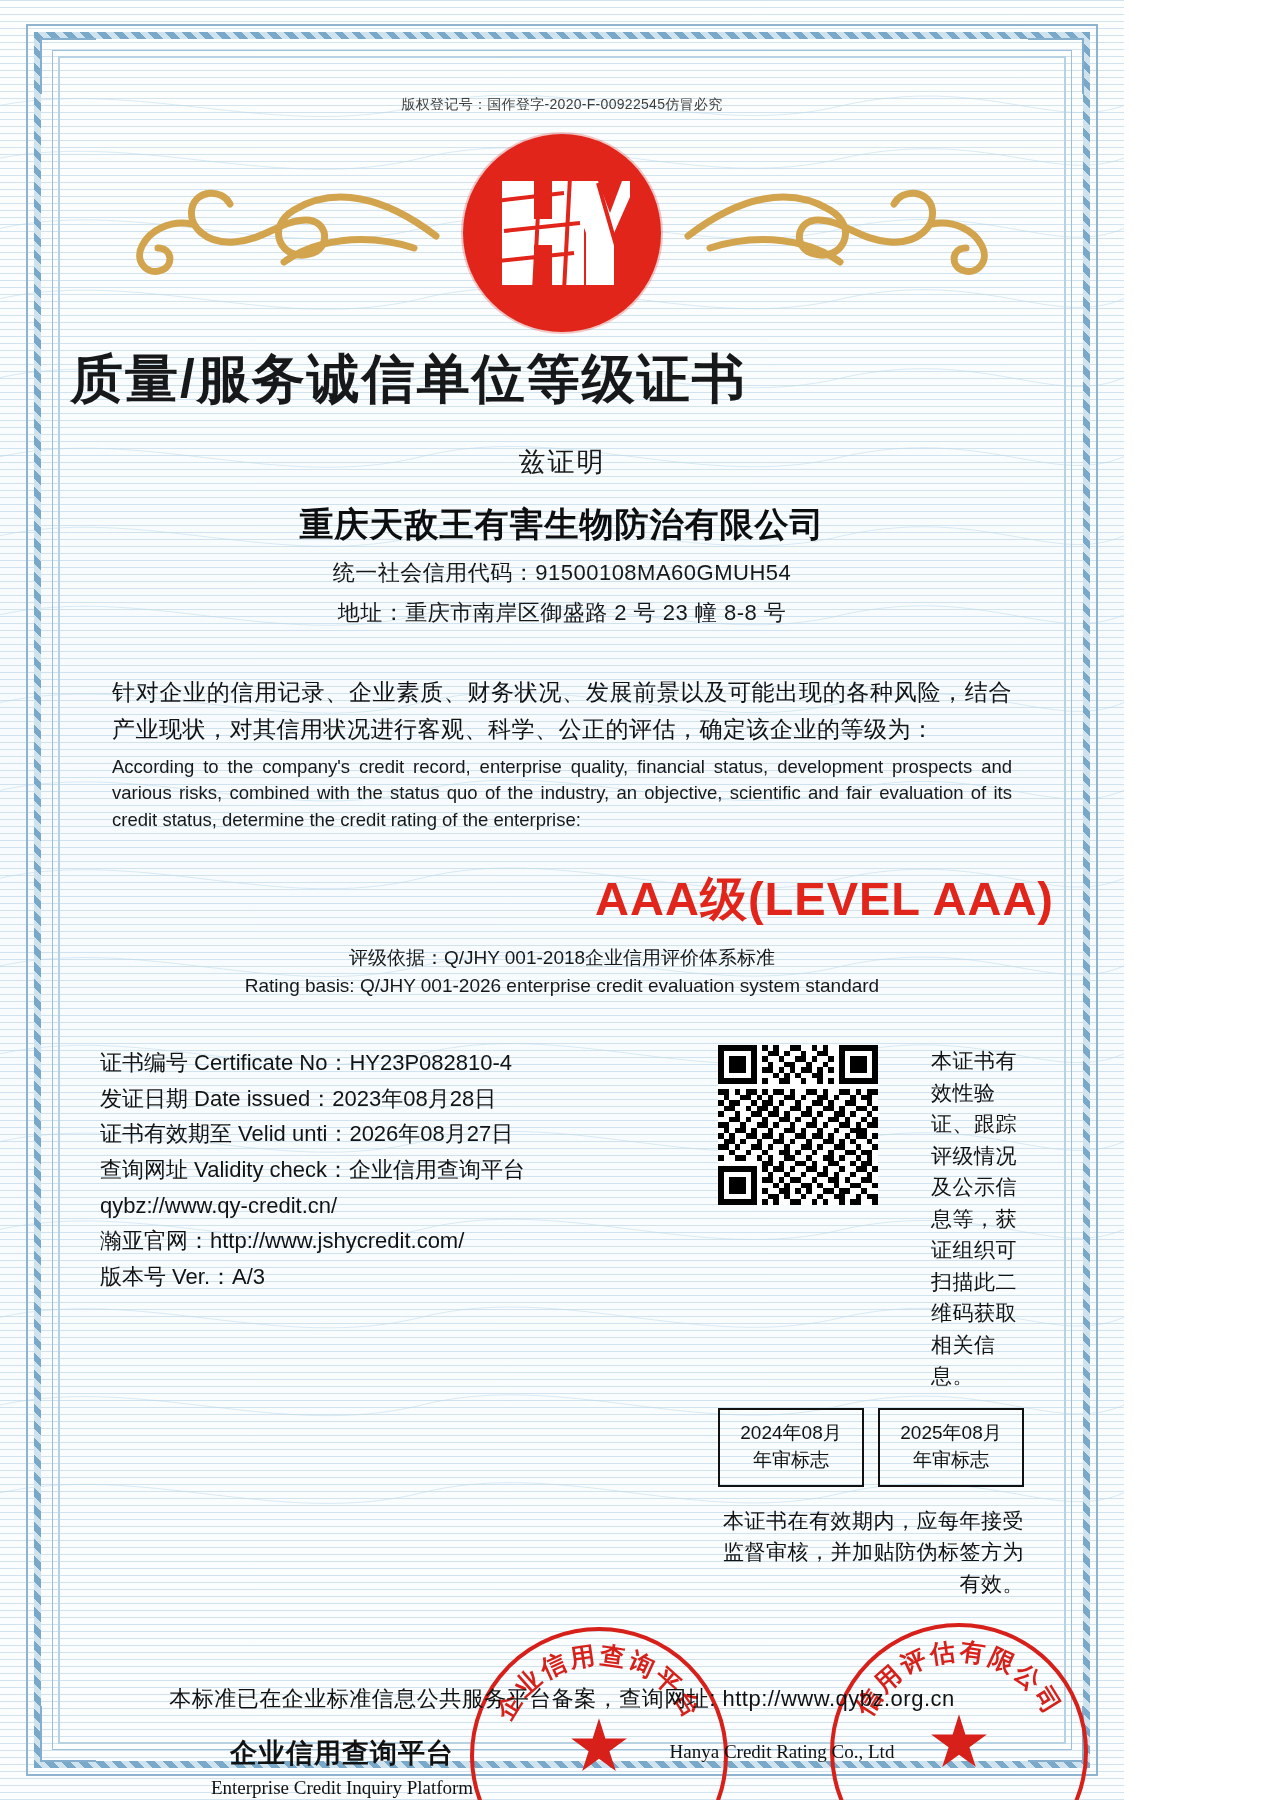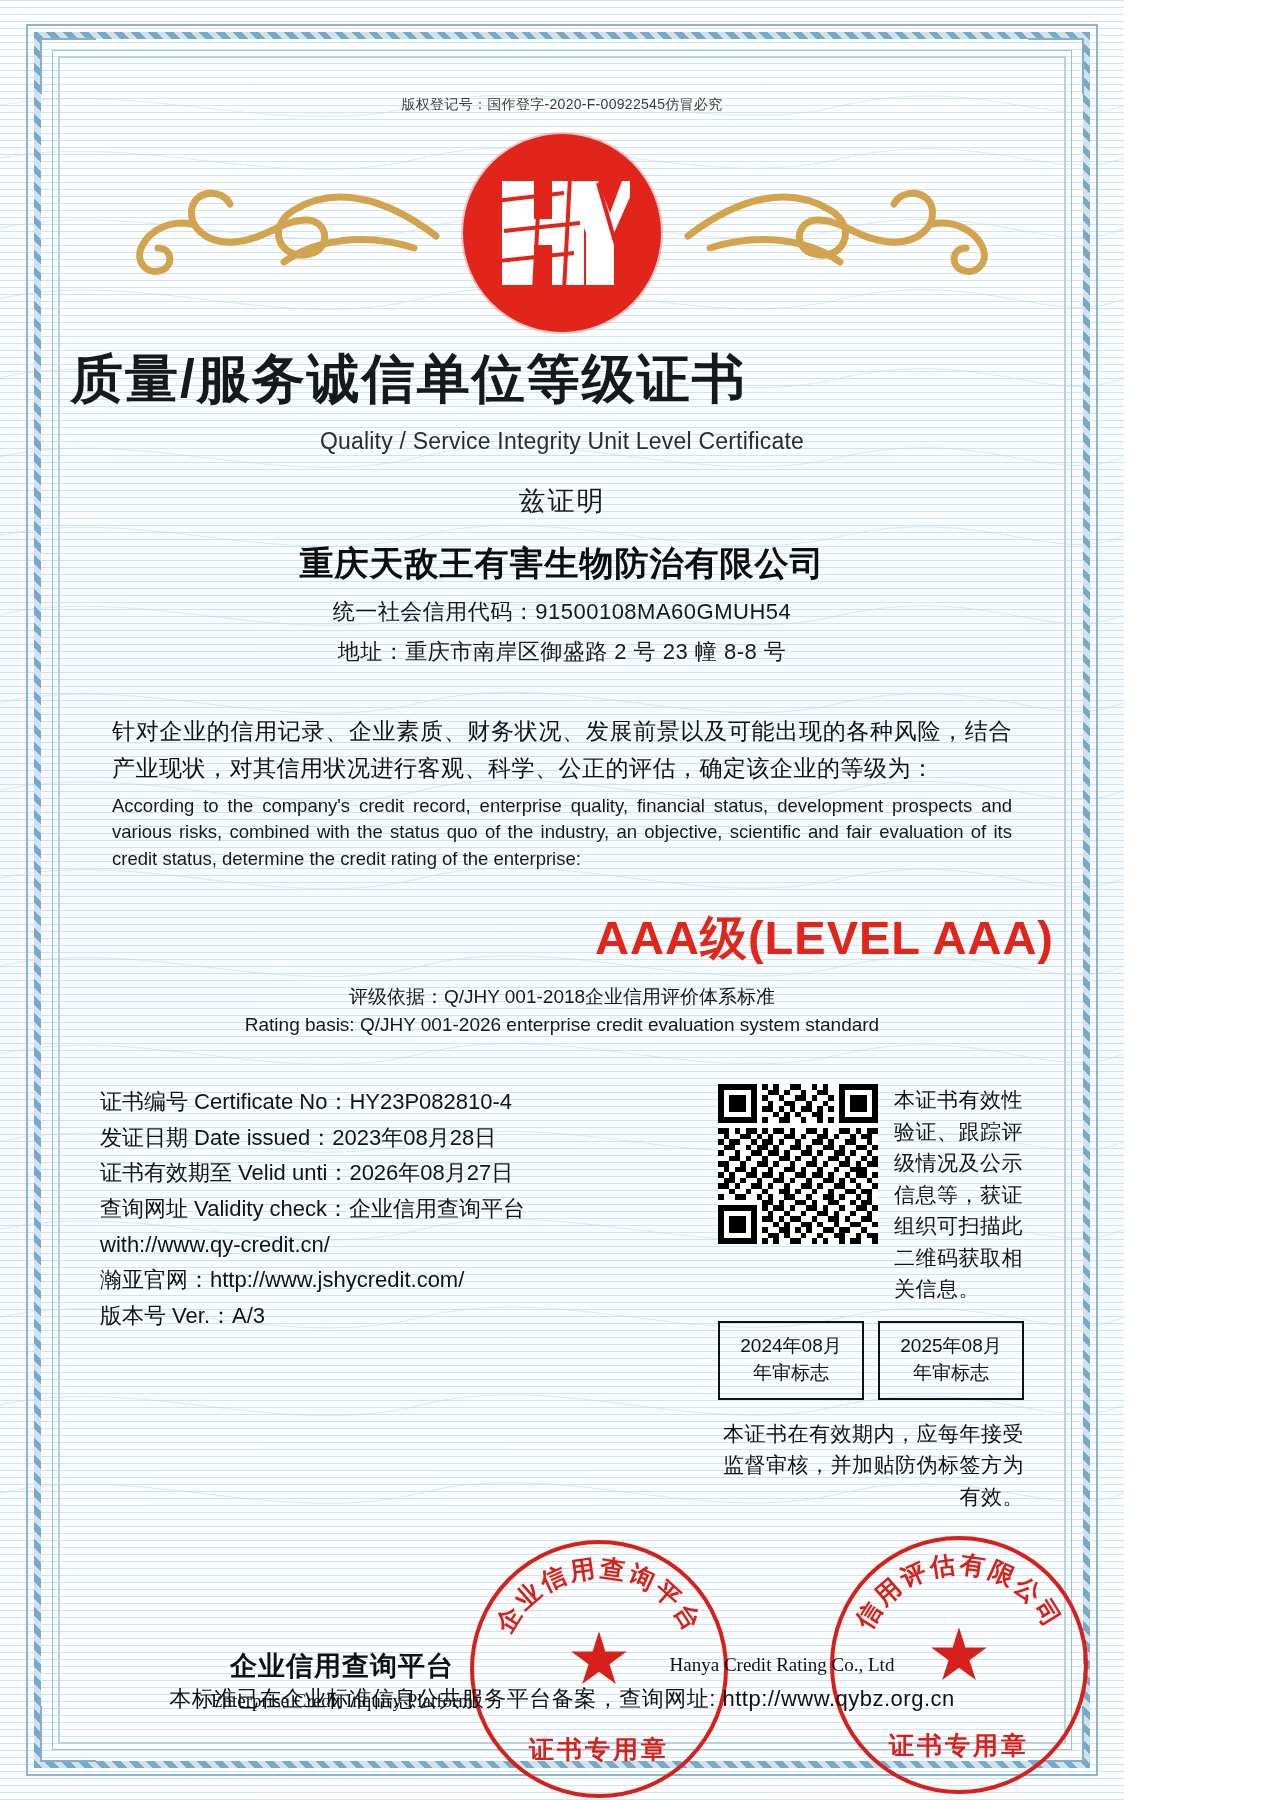--- a/index.html
+++ b/index.html
@@ -163,21 +163,21 @@
     width:600px;
     flex:0 0 600px;
     font-size:22px;color:#121315;line-height:1.62;
   }
   .details-right{
     flex:1;
     padding-left:18px;
     display:flex;
     flex-direction:column;
   }
-  .qr-row{display:flex;}
+  .qr-row{display:flex;gap:37px;}
   .qr{
     width:160px;height:160px;
     flex:0 0 160px;
     background:#fff;
   }
   .qr-note{
     margin-left:16px;
     font-size:21px;line-height:1.5;color:#121315;letter-spacing:.5px;
   }
   .stamp-boxes{
@@ -306,21 +306,20 @@
       <svg class="flourish right" viewBox="0 0 330 110">
         <g fill="none" stroke="#d2a44e" stroke-width="7" stroke-linecap="round">
           <path d="M322,60 C270,20 220,10 180,34 C150,52 168,86 196,78 C218,72 214,44 192,44 C168,44 150,64 120,66 C92,68 74,50 78,32 C82,14 108,12 116,28"></path>
           <path d="M300,72 C250,56 200,64 170,86"></path>
           <path d="M78,48 C56,44 36,54 28,70 C20,86 34,100 48,94 C60,89 58,72 44,72"></path>
         </g>
       </svg>
     </div>
 
     <div class="title-cn">质量/服务诚信单位等级证书</div>
-    <div class="title-en">Quality / Service Integrity Unit Level Certificate</div>
 
     <div class="certify-cn">兹证明</div>
 
     <div class="company">重庆天敌王有害生物防治有限公司</div>
     <div class="company-line">统一社会信用代码：91500108MA60GMUH54</div>
     <div class="company-line">地址：重庆市南岸区御盛路 2 号 23 幢 8-8 号</div>
 
     <div class="body-block">
       <div class="body-cn">针对企业的信用记录、企业素质、财务状况、发展前景以及可能出现的各种风险，结合产业现状，对其信用状况进行客观、科学、公正的评估，确定该企业的等级为：</div>
       <div class="body-en">According to the company's credit record, enterprise quality, financial status, development prospects and various risks, combined with the status quo of the industry, an objective, scientific and fair evaluation of its credit status, determine the credit rating of the enterprise:</div>
@@ -329,21 +328,21 @@
     <div class="level">AAA级(LEVEL AAA)</div>
     <div class="basis-cn">评级依据：Q/JHY 001-2018企业信用评价体系标准</div>
     <div class="basis-en">Rating basis: Q/JHY 001-2026 enterprise credit evaluation system standard</div>
 
     <div class="details-row">
       <div class="details-left">
         <div>证书编号 Certificate No：HY23P082810-4</div>
         <div>发证日期 Date issued：2023年08月28日</div>
         <div>证书有效期至 Velid unti：2026年08月27日</div>
         <div>查询网址 Validity check：企业信用查询平台</div>
-        <div>with://www.qy-credit.cn/</div>
+        <div>qybz://www.qy-credit.cn/</div>
         <div>瀚亚官网：http://www.jshycredit.com/</div>
         <div>版本号 Ver.：A/3</div>
       </div>
 
       <div class="details-right">
         <div class="qr-row">
           <svg class="qr" viewBox="0 0 29 29" shape-rendering="crispEdges">
             <rect width="29" height="29" fill="#fff"></rect>
             <g fill="#000">
               <rect x="0" y="0" width="7" height="1"></rect>

